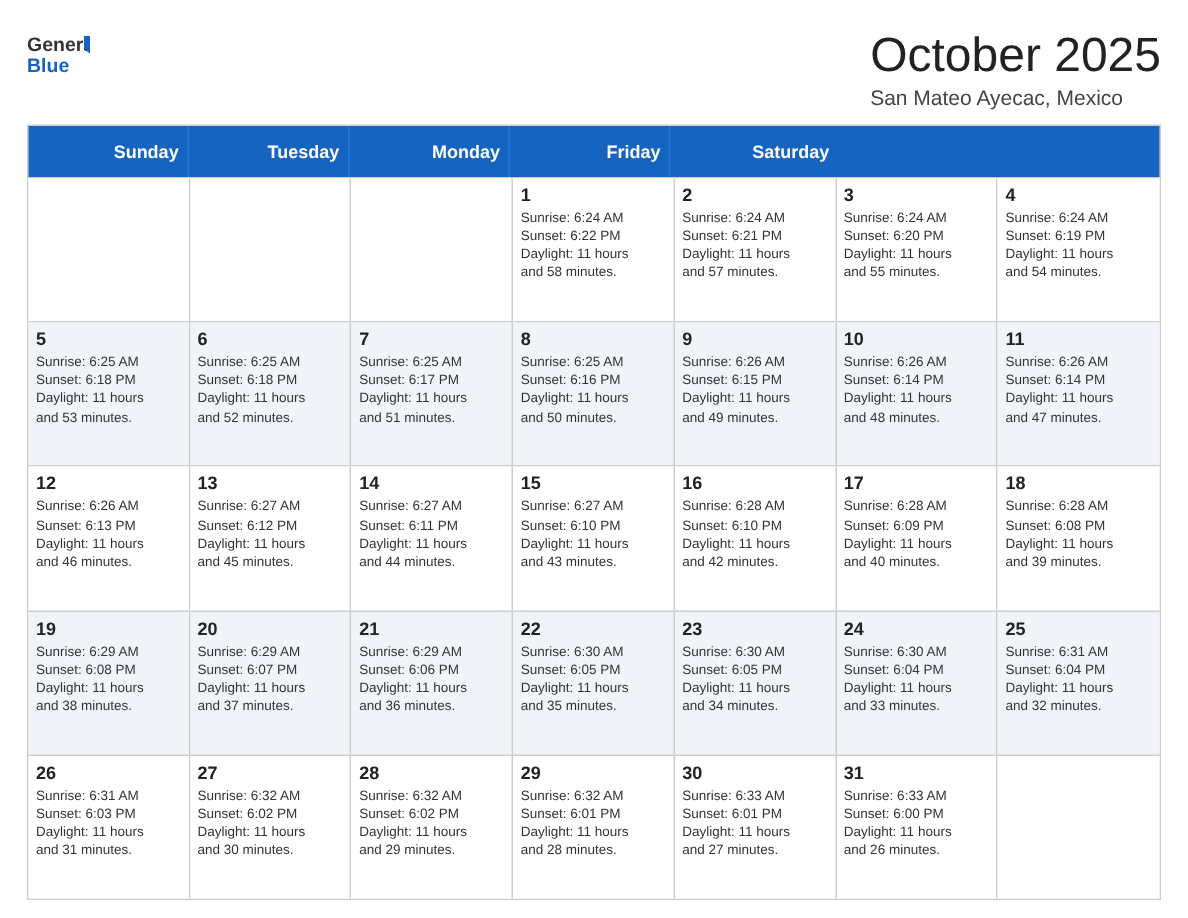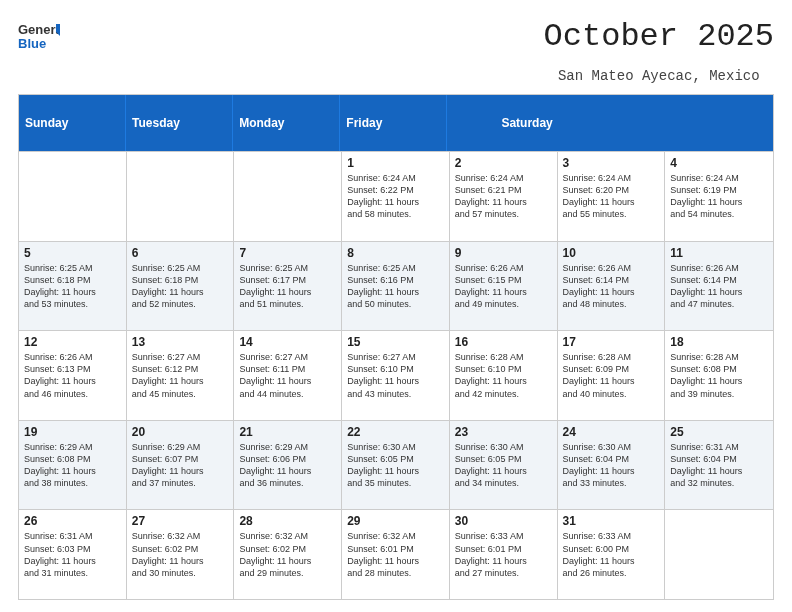--- a/index.html
+++ b/index.html
@@ -22,50 +22,49 @@
       justify-content: space-between;
       align-items: flex-start;
       margin-bottom: 10px;
     }
     .logo {
       display: flex;
       align-items: center;
       gap: 4px;
     }
     .title-block {
-      text-align: center;
-      font-family: Liberation Mono, monospace;
+      text-align: left;
     }
     .month-title {
       font-size: 32px;
       font-weight: normal;
       color: #222;
     }
     .location {
       font-size: 14px;
       color: #444;
-      margin-top: 13px;
+      margin-top: 2px;
     }
     .calendar {
       flex: 1;
       display: flex;
       flex-direction: column;
       border: 1px solid #ccc;
     }
     .cal-header {
       display: grid;
       grid-template-columns: repeat(7, 1fr);
       background: #1565c0;
     }
     .cal-header-cell {
       color: #fff;
       font-size: 12px;
       font-weight: bold;
-      padding: 21px 6px;
-      text-align: left;
+      padding: 10px 6px;
+      text-align: right;
       border-right: 1px solid #1e7ae0;
     }
     .cal-header-cell:last-child { border-right: none; margin-left: 48px; }
     .cal-body {
       flex: 1;
       display: flex;
       flex-direction: column;
     }
     .cal-row {
       display: grid;

